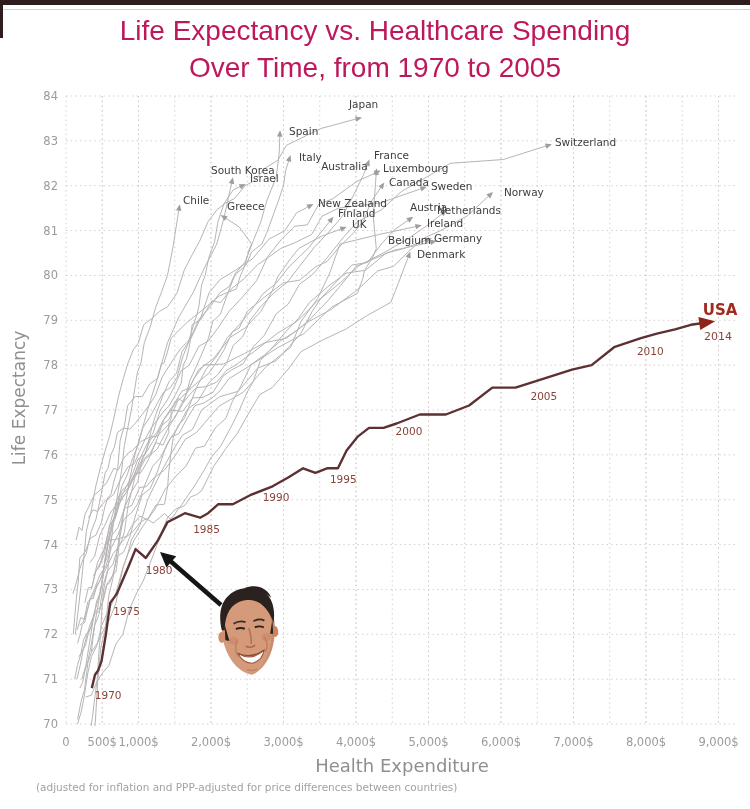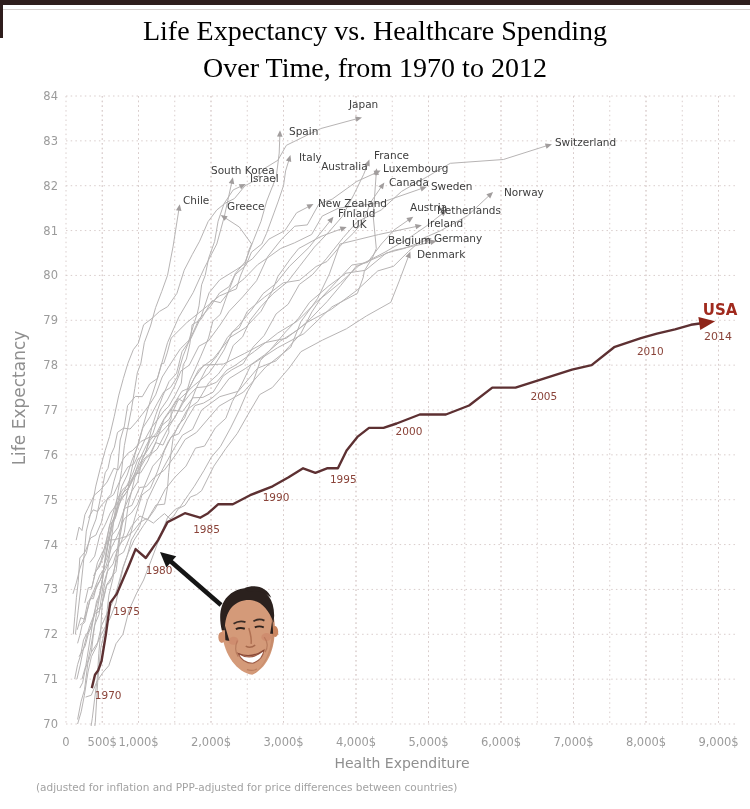--- a/index.html
+++ b/index.html
@@ -2,40 +2,40 @@
 <html><head>
 <meta charset="utf-8">
 <style>
   html,body{margin:0;padding:0;background:#fff;}
   .page{position:relative;width:750px;height:809px;background:#ffffff;overflow:hidden;
         font-family:"DejaVu Sans",sans-serif;}
   .top-edge{position:absolute;left:0;top:0;width:750px;height:5px;background:#2e1d1c;}
   .top-edge-line{position:absolute;left:0;top:9px;width:750px;height:1px;background:#d8d2d0;}
   .left-edge{position:absolute;left:0;top:0;width:3px;height:38px;background:#2e1d1c;}
   .title-block{position:absolute;left:0;top:12px;width:750px;text-align:center;
-        font-family:Liberation Serif, serif;color:#000000;font-size:28px;line-height:37px;}
+        font-family:Liberation Sans, sans-serif;color:#be185d;font-size:28px;line-height:37px;}
   .chart-svg{position:absolute;left:0;top:0;}
   .ylabel{position:absolute;left:-86px;top:388px;width:210px;text-align:center;
         transform:rotate(-90deg);color:#8f8f8f;font-size:17px;}
   .xlabel{position:absolute;left:66px;top:755px;width:672px;text-align:center;
-        color:#8f8f8f;font-size:14px;}
+        color:#8f8f8f;font-size:18px;}
   .caption{position:absolute;left:36px;top:781px;width:712px;text-align:left;
         color:#a2a2a2;font-size:10.5px;}
 </style>
 </head>
 <body>
 
 <div class="page">
   <div class="top-edge"></div>
   <div class="top-edge-line"></div>
   <div class="left-edge"></div>
 
   <div class="title-block">
     <div>Life Expectancy vs. Healthcare Spending</div>
-    <div>Over Time, from 1970 to 2012</div>
+    <div>Over Time, from 1970 to 2005</div>
   </div>
 
   <svg id="chart" class="chart-svg" width="750" height="809" viewBox="0 0 750 809">
       <defs>
         <clipPath id="plot">
           <rect x="64" y="88" width="676" height="638"></rect>
         </clipPath>
       </defs>
       <g stroke="#d9cdcc" stroke-width="1" stroke-dasharray="1.5 3.2">
         <line x1="66" y1="96" x2="66" y2="724"></line>

